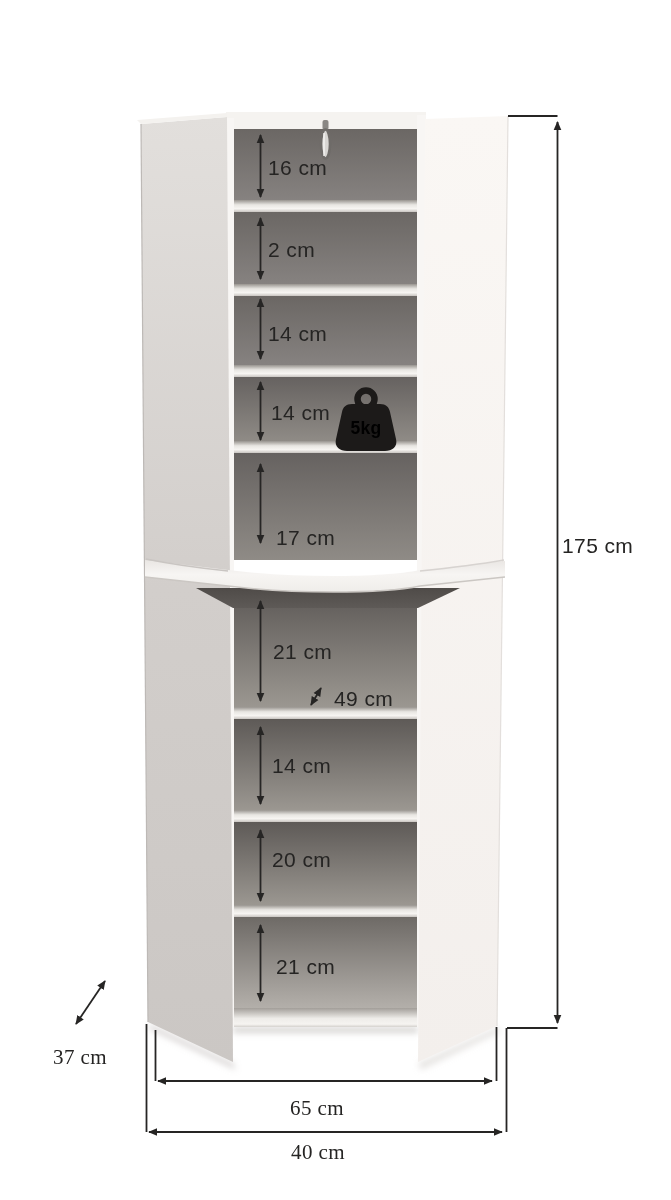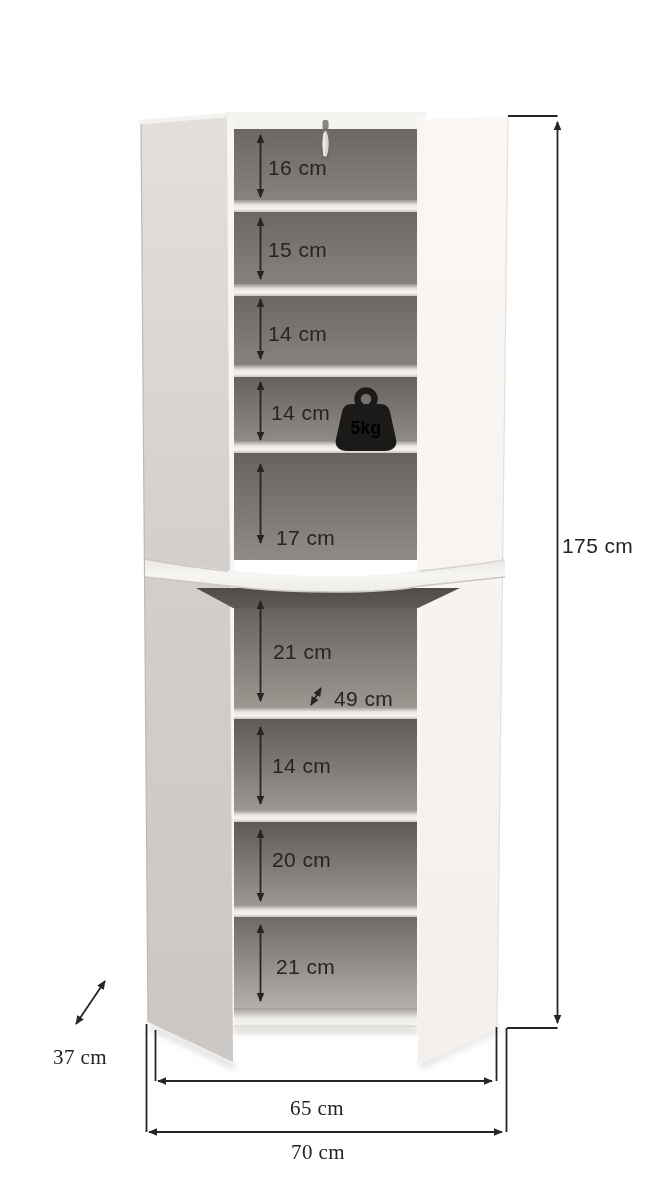--- a/index.html
+++ b/index.html
@@ -163,29 +163,29 @@
       <line x1="158" y1="1081" x2="492" y2="1081" marker-start="url(#ah)" marker-end="url(#ah)"></line>
       <line x1="149" y1="1132" x2="502" y2="1132" marker-start="url(#ah)" marker-end="url(#ah)"></line>
       <line x1="155.5" y1="1030" x2="155.5" y2="1081"></line>
       <line x1="496.5" y1="1027" x2="496.5" y2="1081"></line>
       <line x1="146.5" y1="1024" x2="146.5" y2="1132"></line>
       <line x1="506.5" y1="1028" x2="506.5" y2="1132"></line>
     </g>
   </svg>
 
   <span class="lbl" style="left:268px;top:168px">16 cm</span>
-  <span class="lbl" style="left:268px;top:250px">15 cm</span>
+  <span class="lbl" style="left:268px;top:250px">2 cm</span>
   <span class="lbl" style="left:268px;top:334px">14 cm</span>
   <span class="lbl" style="left:271px;top:413px">14 cm</span>
   <span class="lbl" style="left:276px;top:538px">17 cm</span>
   <span class="lbl" style="left:273px;top:652px">21 cm</span>
   <span class="lbl" style="left:334px;top:699px">49 cm</span>
   <span class="lbl" style="left:272px;top:766px">14 cm</span>
   <span class="lbl" style="left:272px;top:860px">20 cm</span>
   <span class="lbl" style="left:276px;top:967px">21 cm</span>
   <span class="lbl" style="left:562px;top:546px">175 cm</span>
   <span class="lbl ctr" style="left:317px;top:1108px">65 cm</span>
-  <span class="lbl ctr" style="left:318px;top:1152px">70 cm</span>
+  <span class="lbl ctr" style="left:318px;top:1152px">40 cm</span>
   <span class="lbl ctr" style="left:80px;top:1057px">37 cm</span>
 
   <span class="wlbl" style="left:366px;top:429px">5kg</span>
 
 </div>
 
 </body></html>

